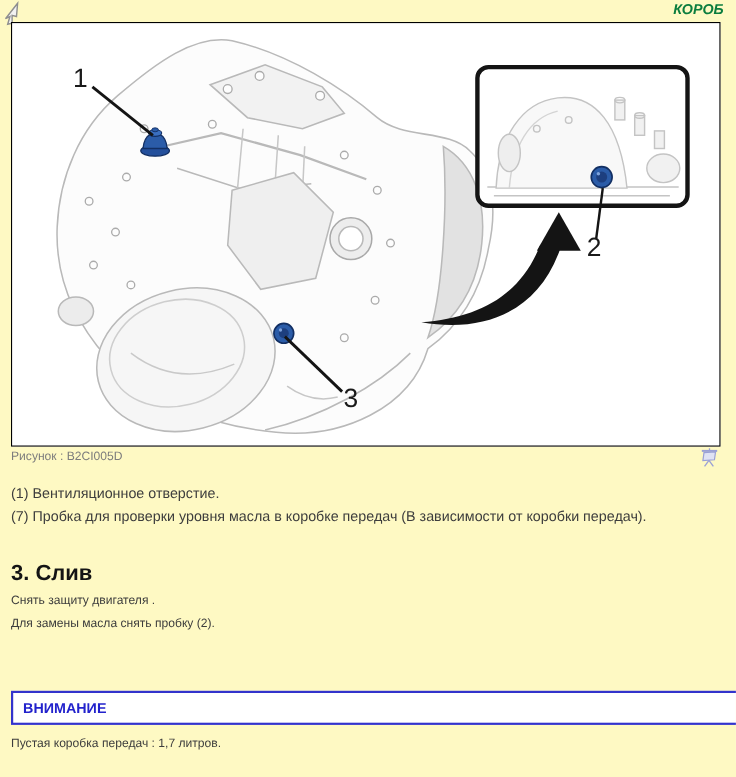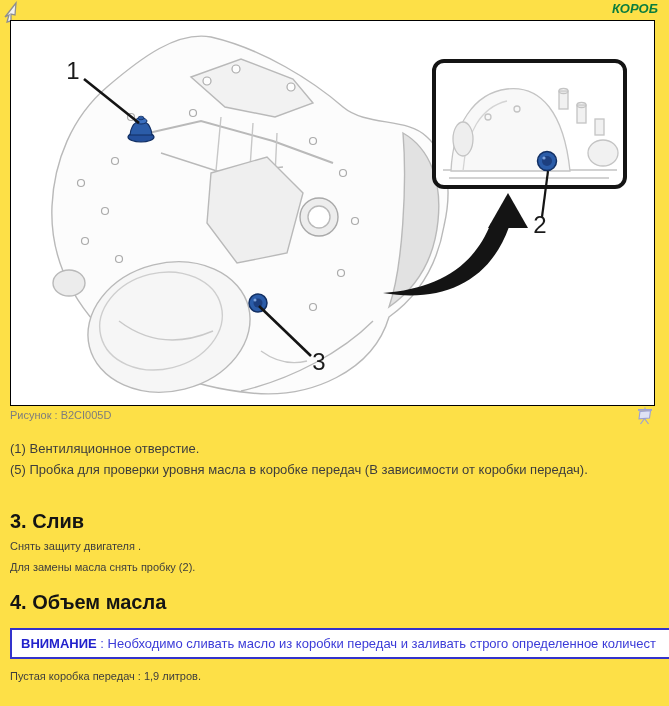--- a/index.html
+++ b/index.html
@@ -1,18 +1,18 @@
 <!DOCTYPE html>
 <html><head>
 <meta charset="utf-8">
 <style>
   html,body{margin:0;padding:0;background:#ffffff;}
   body{width:669px;height:706px;overflow:hidden;position:relative;
        font-family:"Liberation Sans",sans-serif;color:#3d3d3d;}
-  .page{position:absolute;left:0;top:0;width:669px;height:706px;background:#fde047;overflow:hidden;}
+  .page{position:absolute;left:0;top:0;width:669px;height:706px;background:#fef9c3;overflow:hidden;}
 
   .header-label{position:absolute;left:612px;top:1px;width:90px;height:17px;
     font-size:13px;font-style:italic;font-weight:bold;color:#0b7d3e;white-space:nowrap;}
 
   .cursor-artifact{position:absolute;left:0;top:0;width:24px;height:26px;}
 
   .figure-panel{position:absolute;left:10px;top:20px;width:643px;height:384px;
     border:1px solid #000;background:#fff;}
 
   .figure-caption{position:absolute;left:10px;top:409px;font-size:11px;color:#7d7d7d;white-space:nowrap;}
@@ -138,29 +138,27 @@
   <svg class="figure-marker" viewBox="0 0 20 20">
     <line x1="10" y1="1.5" x2="10" y2="3" stroke="#9aa0d6" stroke-width="1.2"></line>
     <rect x="3" y="3" width="14" height="1.8" fill="#9aa0d6"></rect>
     <polygon points="5,5.5 15.5,4.8 14.5,12 4,12.8" fill="#dfe2f4" stroke="#9aa0d6" stroke-width="1.1"></polygon>
     <line x1="9.5" y1="12.5" x2="5.5" y2="18" stroke="#9aa0d6" stroke-width="1.2"></line>
     <line x1="9.5" y1="12.5" x2="13.5" y2="18" stroke="#9aa0d6" stroke-width="1.2"></line>
   </svg>
 
   <div class="legend">
     <div>(1) Вентиляционное отверстие.</div>
-    <div>(5) Пробка для проверки уровня масла в коробке передач (В зависимости от коробки передач).</div>
+    <div>(7) Пробка для проверки уровня масла в коробке передач (В зависимости от коробки передач).</div>
   </div>
 
   <div class="sec-title drain">3. Слив</div>
   <div class="body-line drain-l1">Снять защиту двигателя .</div>
   <div class="body-line drain-l2">Для замены масла снять пробку (2).</div>
 
-  <div class="sec-title volume">4. Объем масла</div>
 
   <div class="warning-box">
     <span class="wlabel">ВНИМАНИЕ</span>
-      <span class="wtext"> : Необходимо сливать масло из коробки передач и заливать строго определенное количест</span>
   </div>
 
-  <div class="body-line vol-l1">Пустая коробка передач : 1,9 литров.</div>
+  <div class="body-line vol-l1">Пустая коробка передач : 1,7 литров.</div>
 
 </div>
 
 </body></html>

